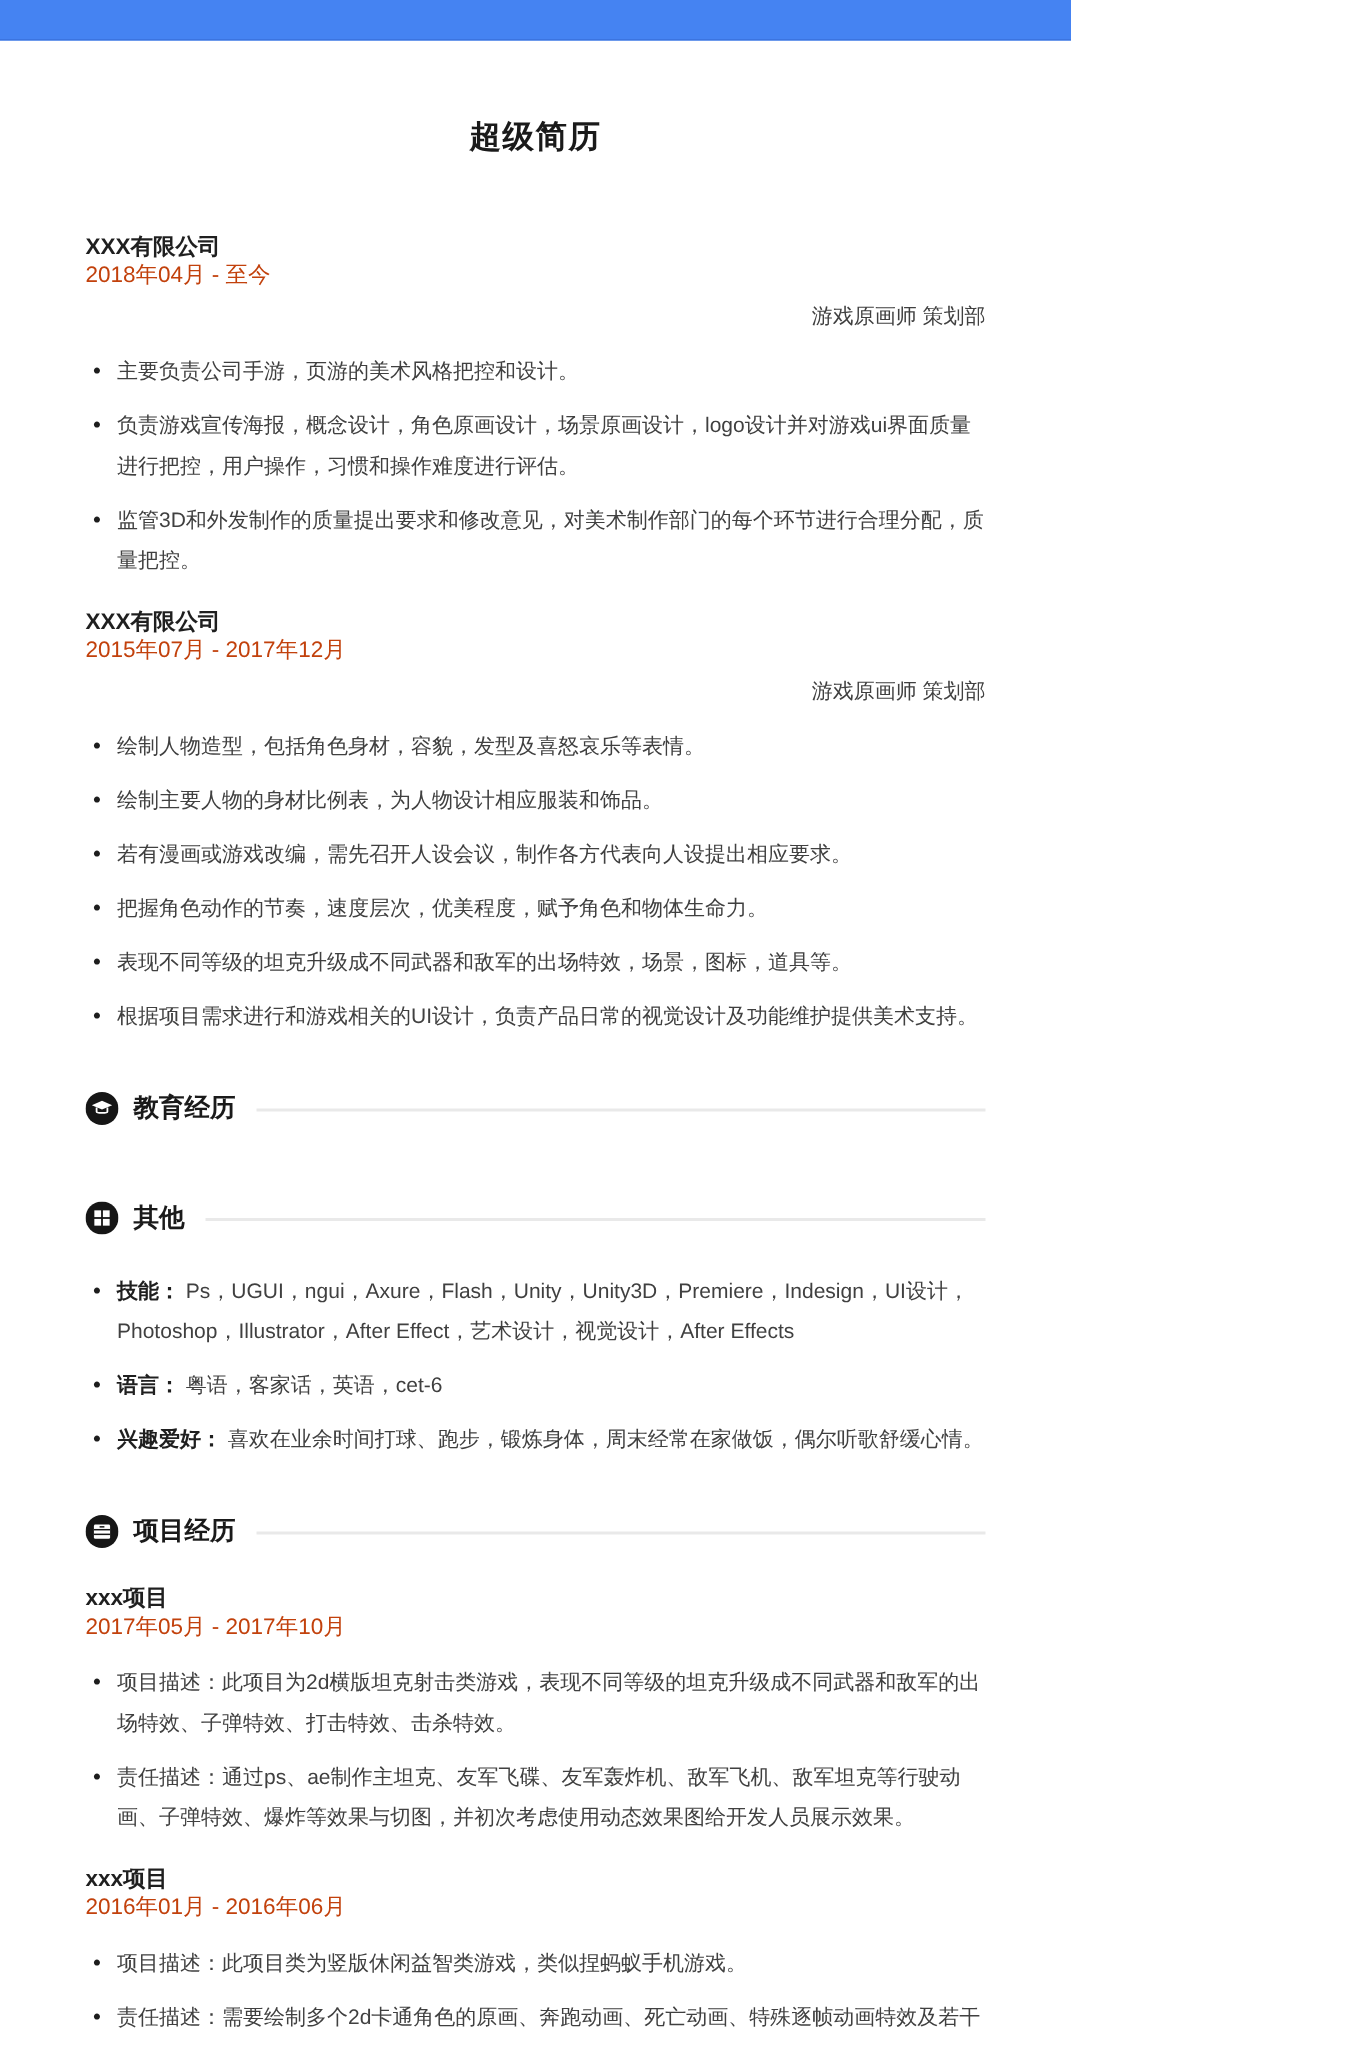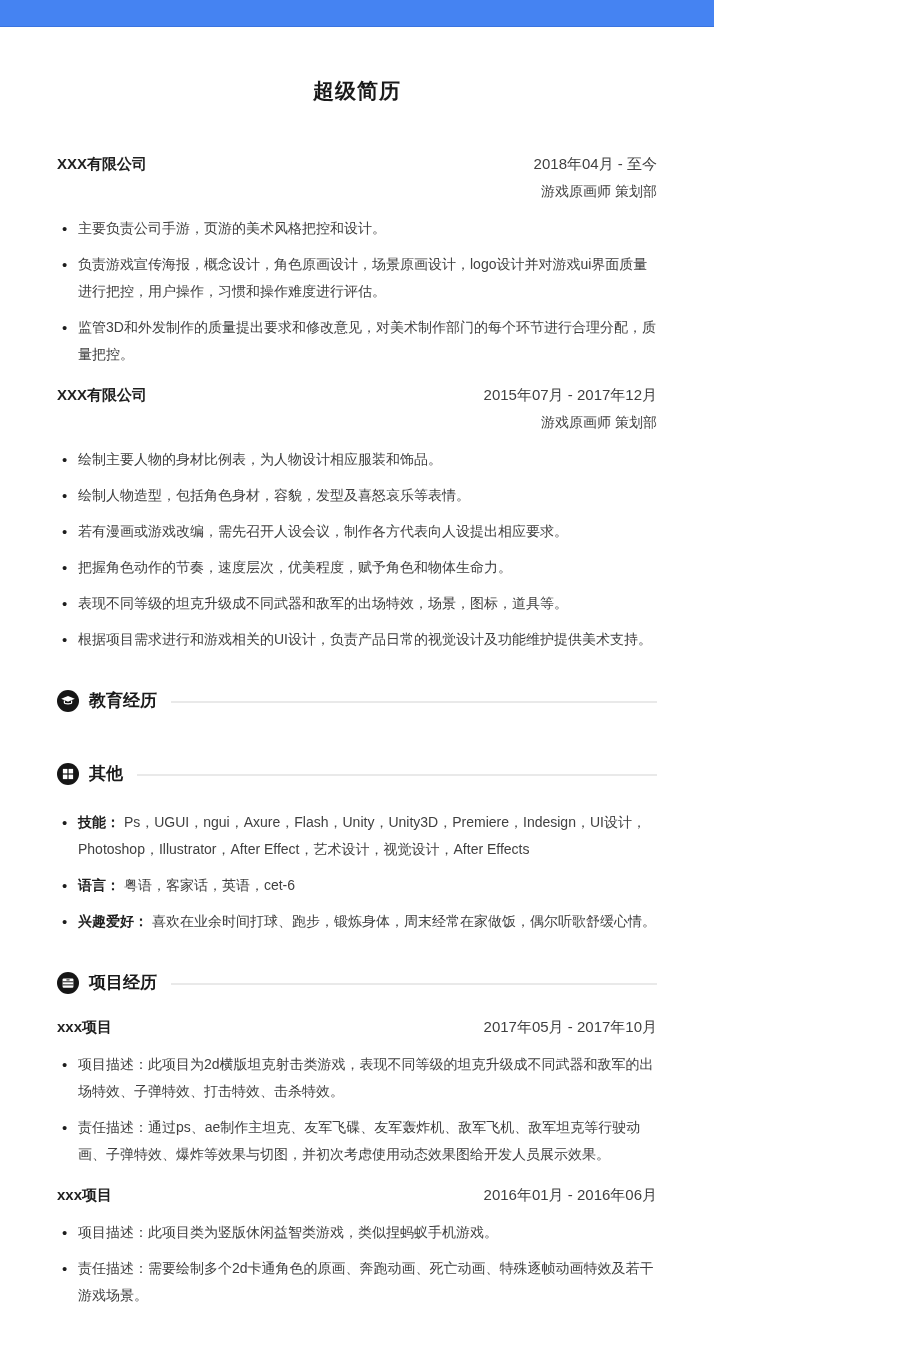--- a/index.html
+++ b/index.html
@@ -58,30 +58,31 @@
     background: #e9e9e9;
     margin-left: 14px;
     margin-top: 2px;
   }
   .entry { margin-top: 24px; }
   .entry + .entry { margin-top: 18px; }
   .entry-head {
     display: flex;
     justify-content: space-between;
     align-items: baseline;
+    flex-direction: column;
   }
   .entry-head .name {
     font-size: 15px;
     font-weight: bold;
     color: #1f1f1f;
   }
   .entry-head .date {
     font-size: 15px;
     font-weight: normal;
-    color: #404040;
+    color: #c2410c;
     white-space: nowrap;
   }
   .subrow {
     display: flex;
     justify-content: flex-end;
     align-items: baseline;
     margin-top: 9px;
     font-size: 14px;
     color: #404040;
   }
@@ -140,22 +141,22 @@
 
       <div class="entry">
         <div class="entry-head">
           <span class="name">XXX有限公司</span>
           <span class="date">2015年07月 - 2017年12月</span>
         </div>
         <div class="subrow">
           <span>游戏原画师 策划部</span>
         </div>
         <ul class="bullets">
+          <li>绘制人物造型，包括角色身材，容貌，发型及喜怒哀乐等表情。</li>
           <li>绘制主要人物的身材比例表，为人物设计相应服装和饰品。</li>
-          <li>绘制人物造型，包括角色身材，容貌，发型及喜怒哀乐等表情。</li>
           <li>若有漫画或游戏改编，需先召开人设会议，制作各方代表向人设提出相应要求。</li>
           <li>把握角色动作的节奏，速度层次，优美程度，赋予角色和物体生命力。</li>
           <li>表现不同等级的坦克升级成不同武器和敌军的出场特效，场景，图标，道具等。</li>
           <li>根据项目需求进行和游戏相关的UI设计，负责产品日常的视觉设计及功能维护提供美术支持。</li>
         </ul>
       </div>
     </section>
 
     <section class="section tight">
       <div class="section-header">

